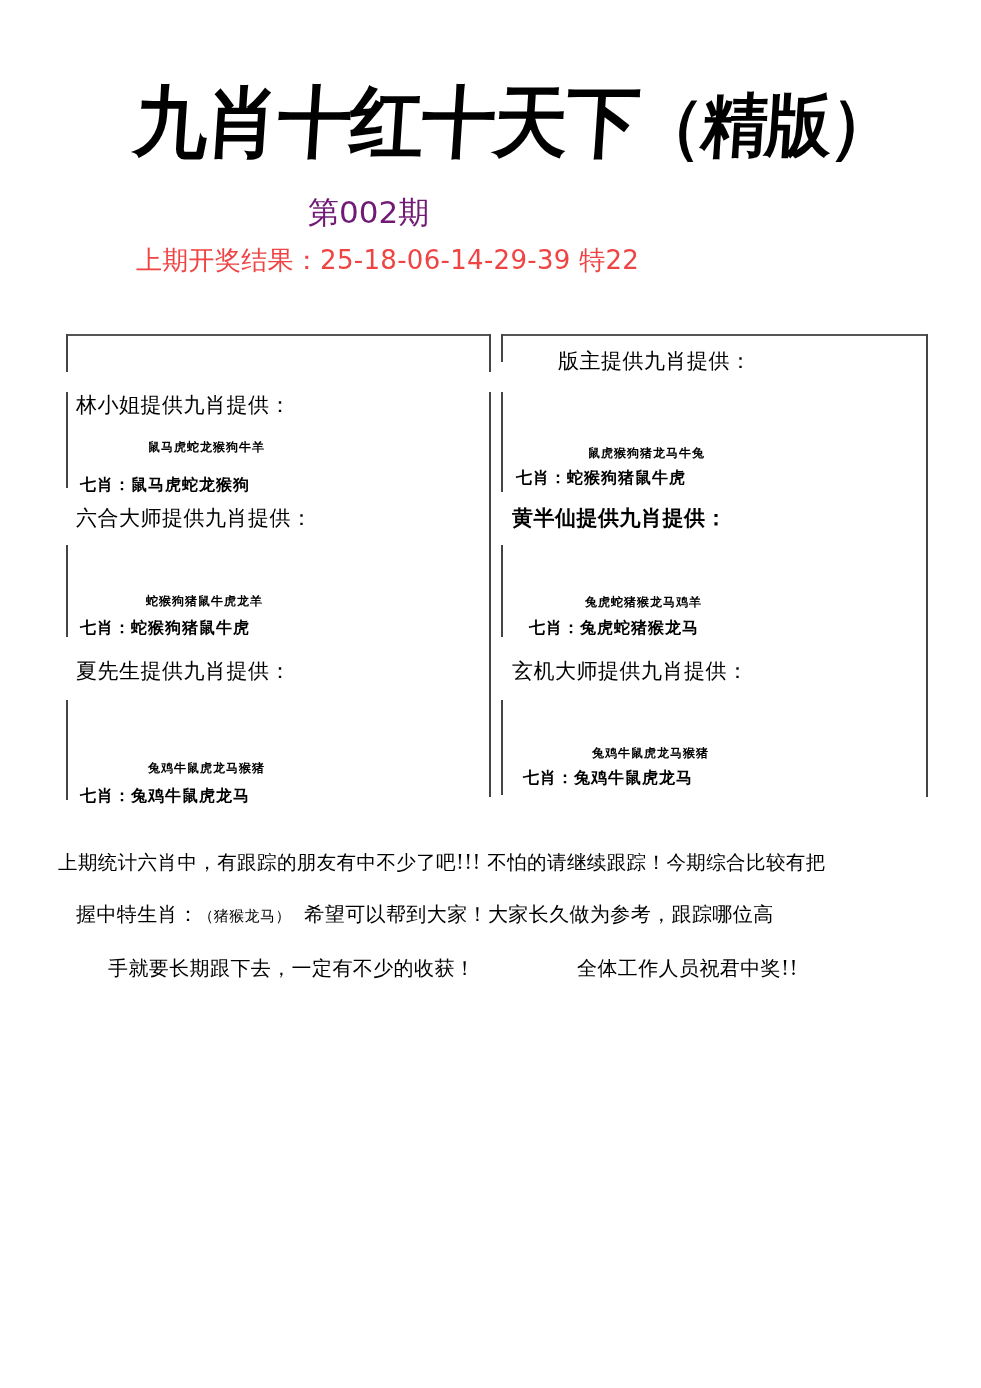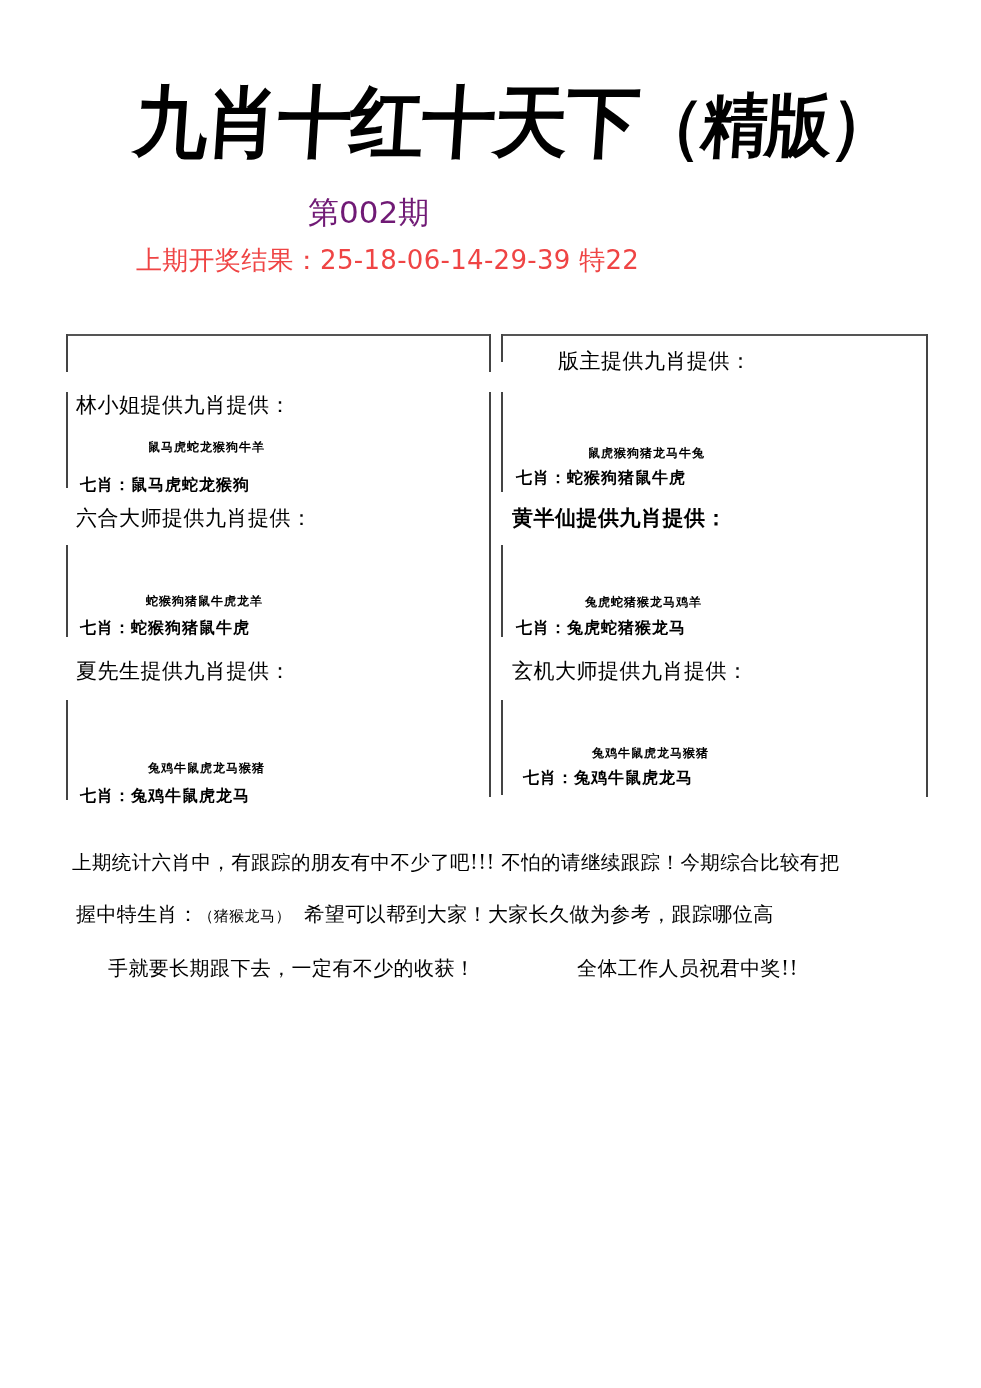--- a/index.html
+++ b/index.html
@@ -72,36 +72,36 @@
 </div>
 
 <div class="abs box-title" style="left:76px; top:503px;">六合大师提供九肖提供：</div>
 <div class="abs nine" style="left:146px; top:590px;">蛇猴狗猪鼠牛虎龙羊</div>
 <div class="abs seven" style="left:80px; top:617px;">
   <span>七肖：</span><span>蛇猴狗猪鼠牛虎</span>
 </div>
 
 <div class="abs box-title" style="left:512px; top:503px;font-weight:bold;">黄半仙提供九肖提供：</div>
 <div class="abs nine" style="left:585px; top:591px;">兔虎蛇猪猴龙马鸡羊</div>
-<div class="abs seven" style="left:516px; top:617px;">
+<div class="abs seven" style="left:529px; top:617px;">
   <span>七肖：</span><span>兔虎蛇猪猴龙马</span>
 </div>
 
 <div class="abs box-title" style="left:76px; top:656px;">夏先生提供九肖提供：</div>
 <div class="abs nine" style="left:148px; top:757px;">兔鸡牛鼠虎龙马猴猪</div>
 <div class="abs seven" style="left:80px; top:785px;">
   <span>七肖：</span><span>兔鸡牛鼠虎龙马</span>
 </div>
 
 <div class="abs box-title" style="left:512px; top:656px;">玄机大师提供九肖提供：</div>
 <div class="abs nine" style="left:592px; top:742px;">兔鸡牛鼠虎龙马猴猪</div>
 <div class="abs seven" style="left:523px; top:767px;">
   <span>七肖：</span><span>兔鸡牛鼠虎龙马</span>
 </div>
 
-<div class="abs para" style="left:72px; top:848px; font-size:19.5px;">上期统计六肖中，有跟踪的朋友有中不少了吧!!! 不怕的请继续跟踪！今期综合比较有把</div>
+<div class="abs para" style="left:58px; top:848px; font-size:19.5px;">上期统计六肖中，有跟踪的朋友有中不少了吧!!! 不怕的请继续跟踪！今期综合比较有把</div>
 
 <div class="abs para" style="left:76px; top:899px; font-size:20px;">
   <span>握中特生肖：</span><span class="small-pick">（猪猴龙马）</span>&nbsp;&nbsp;<span>希望可以帮到大家！大家长久做为参考，跟踪哪位高</span>
 </div>
 
 <div class="abs para" style="left:108px; top:953px; font-size:20px;">手就要长期跟下去，一定有不少的收获！</div>
 <div class="abs para" style="left:577px; top:953px; font-size:20px;">全体工作人员祝君中奖!!</div>
 
 </body></html>

